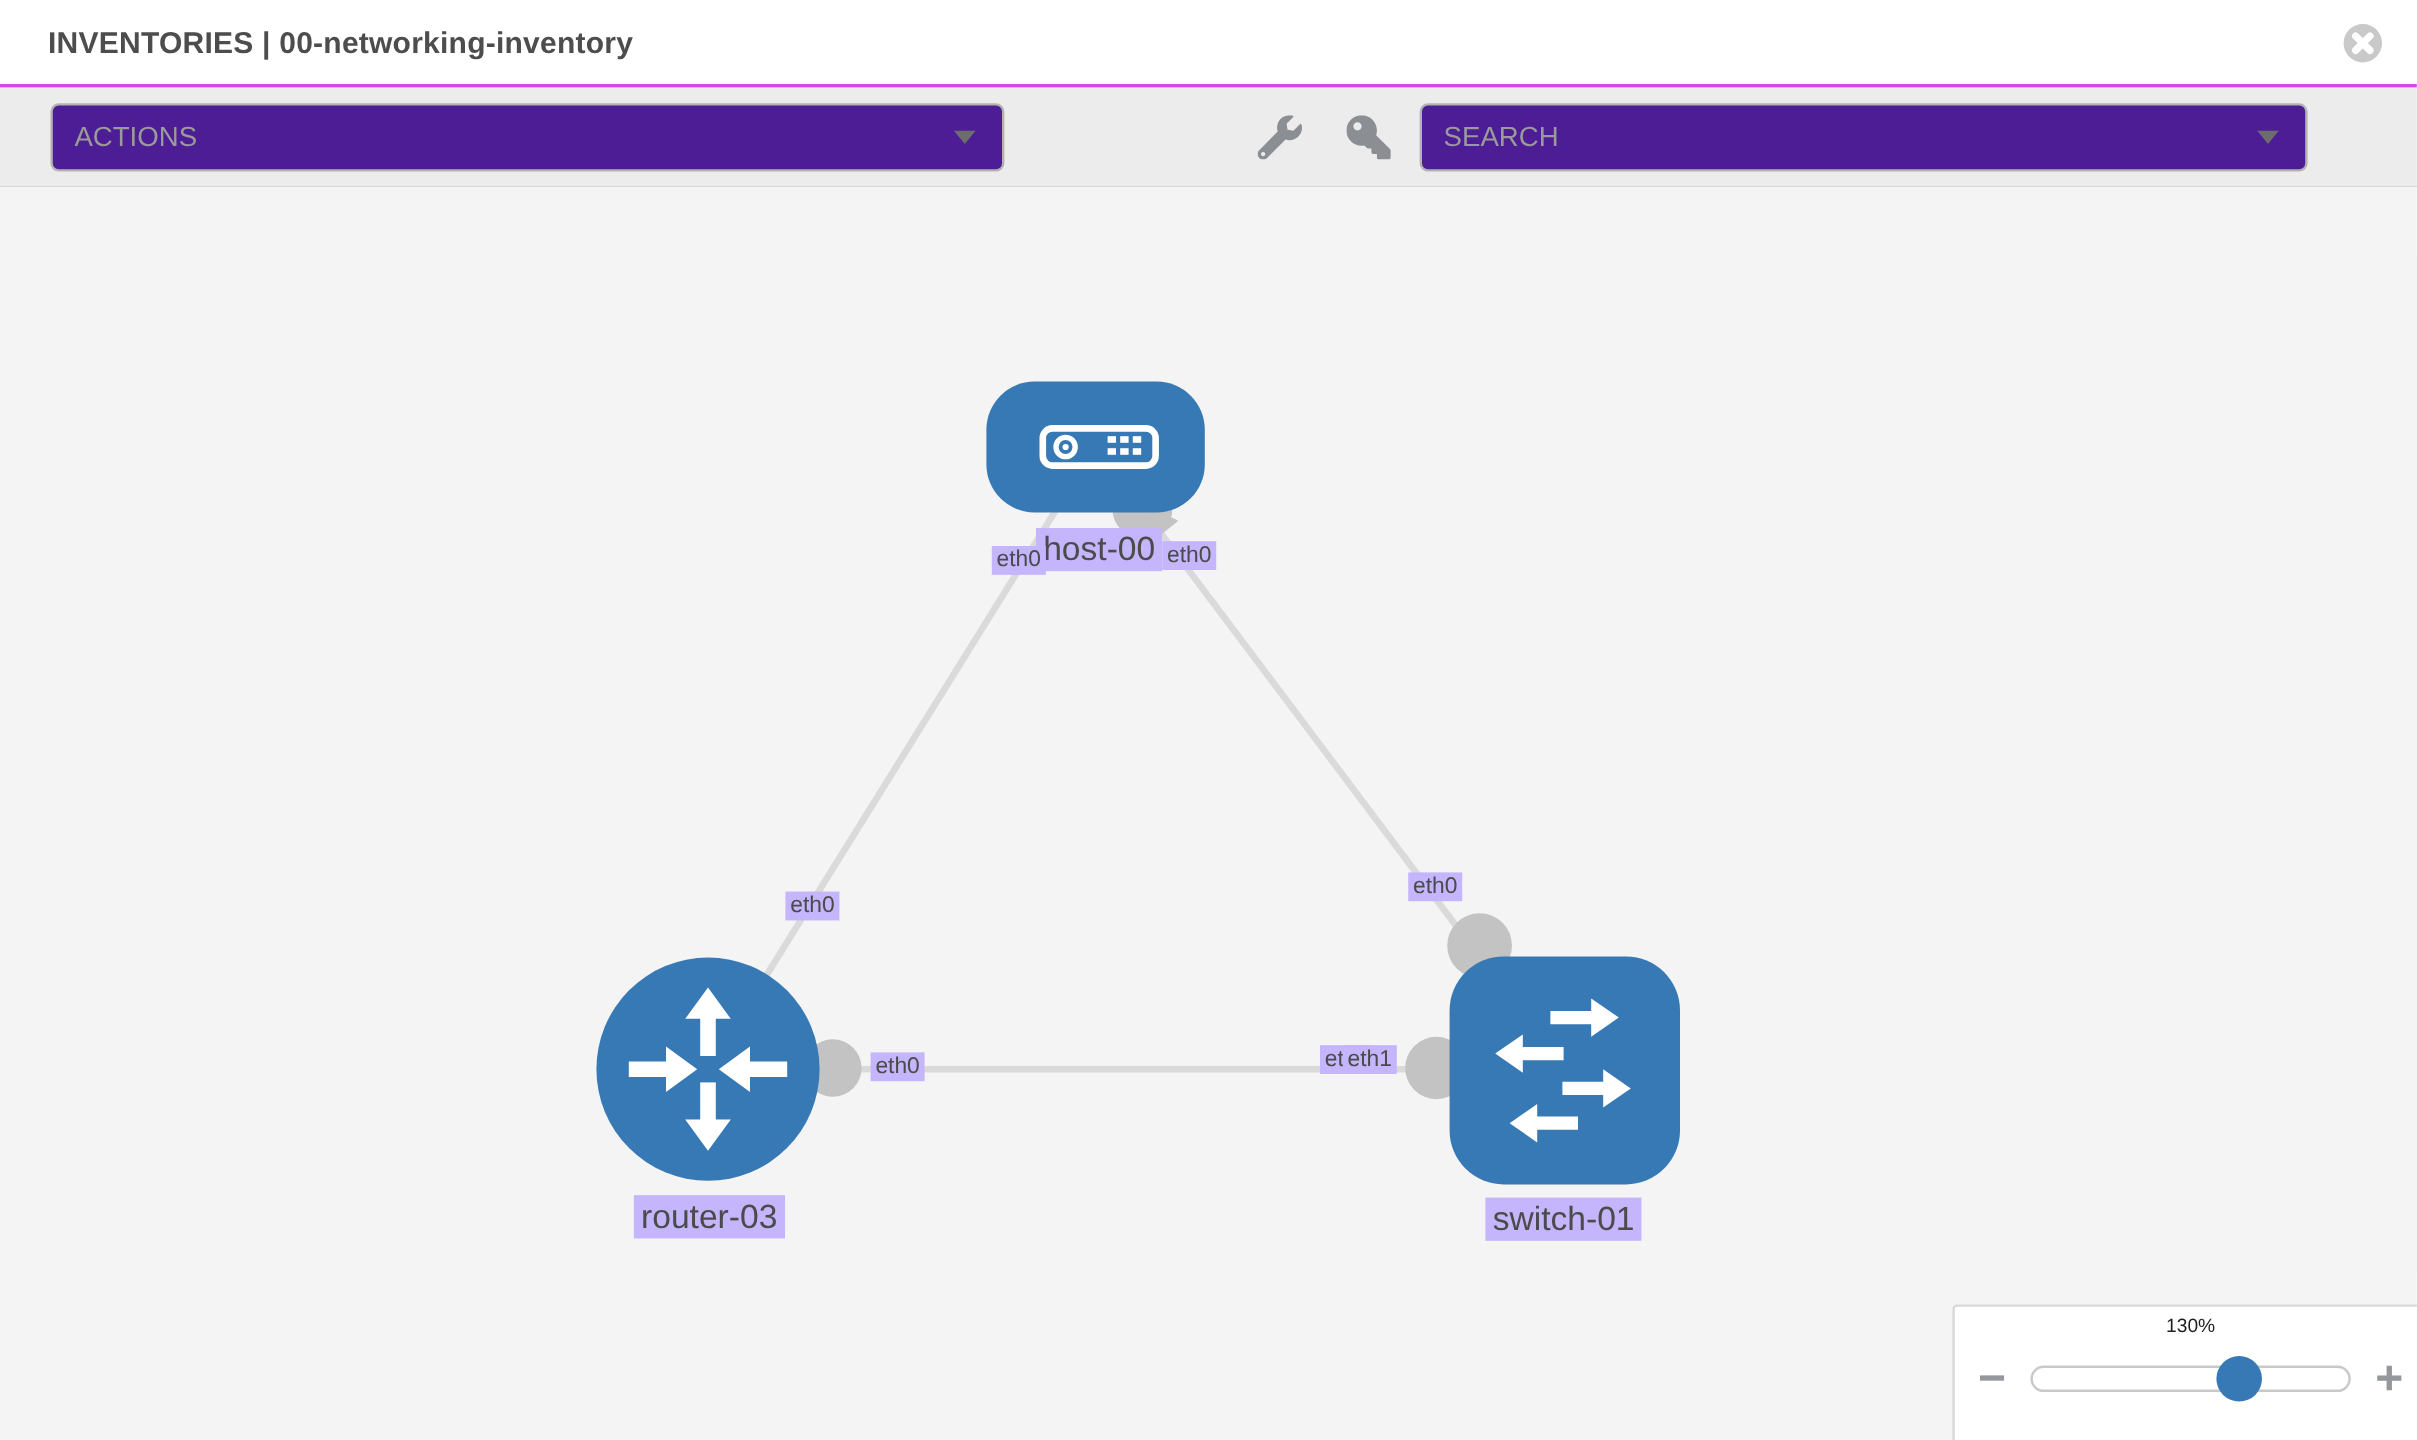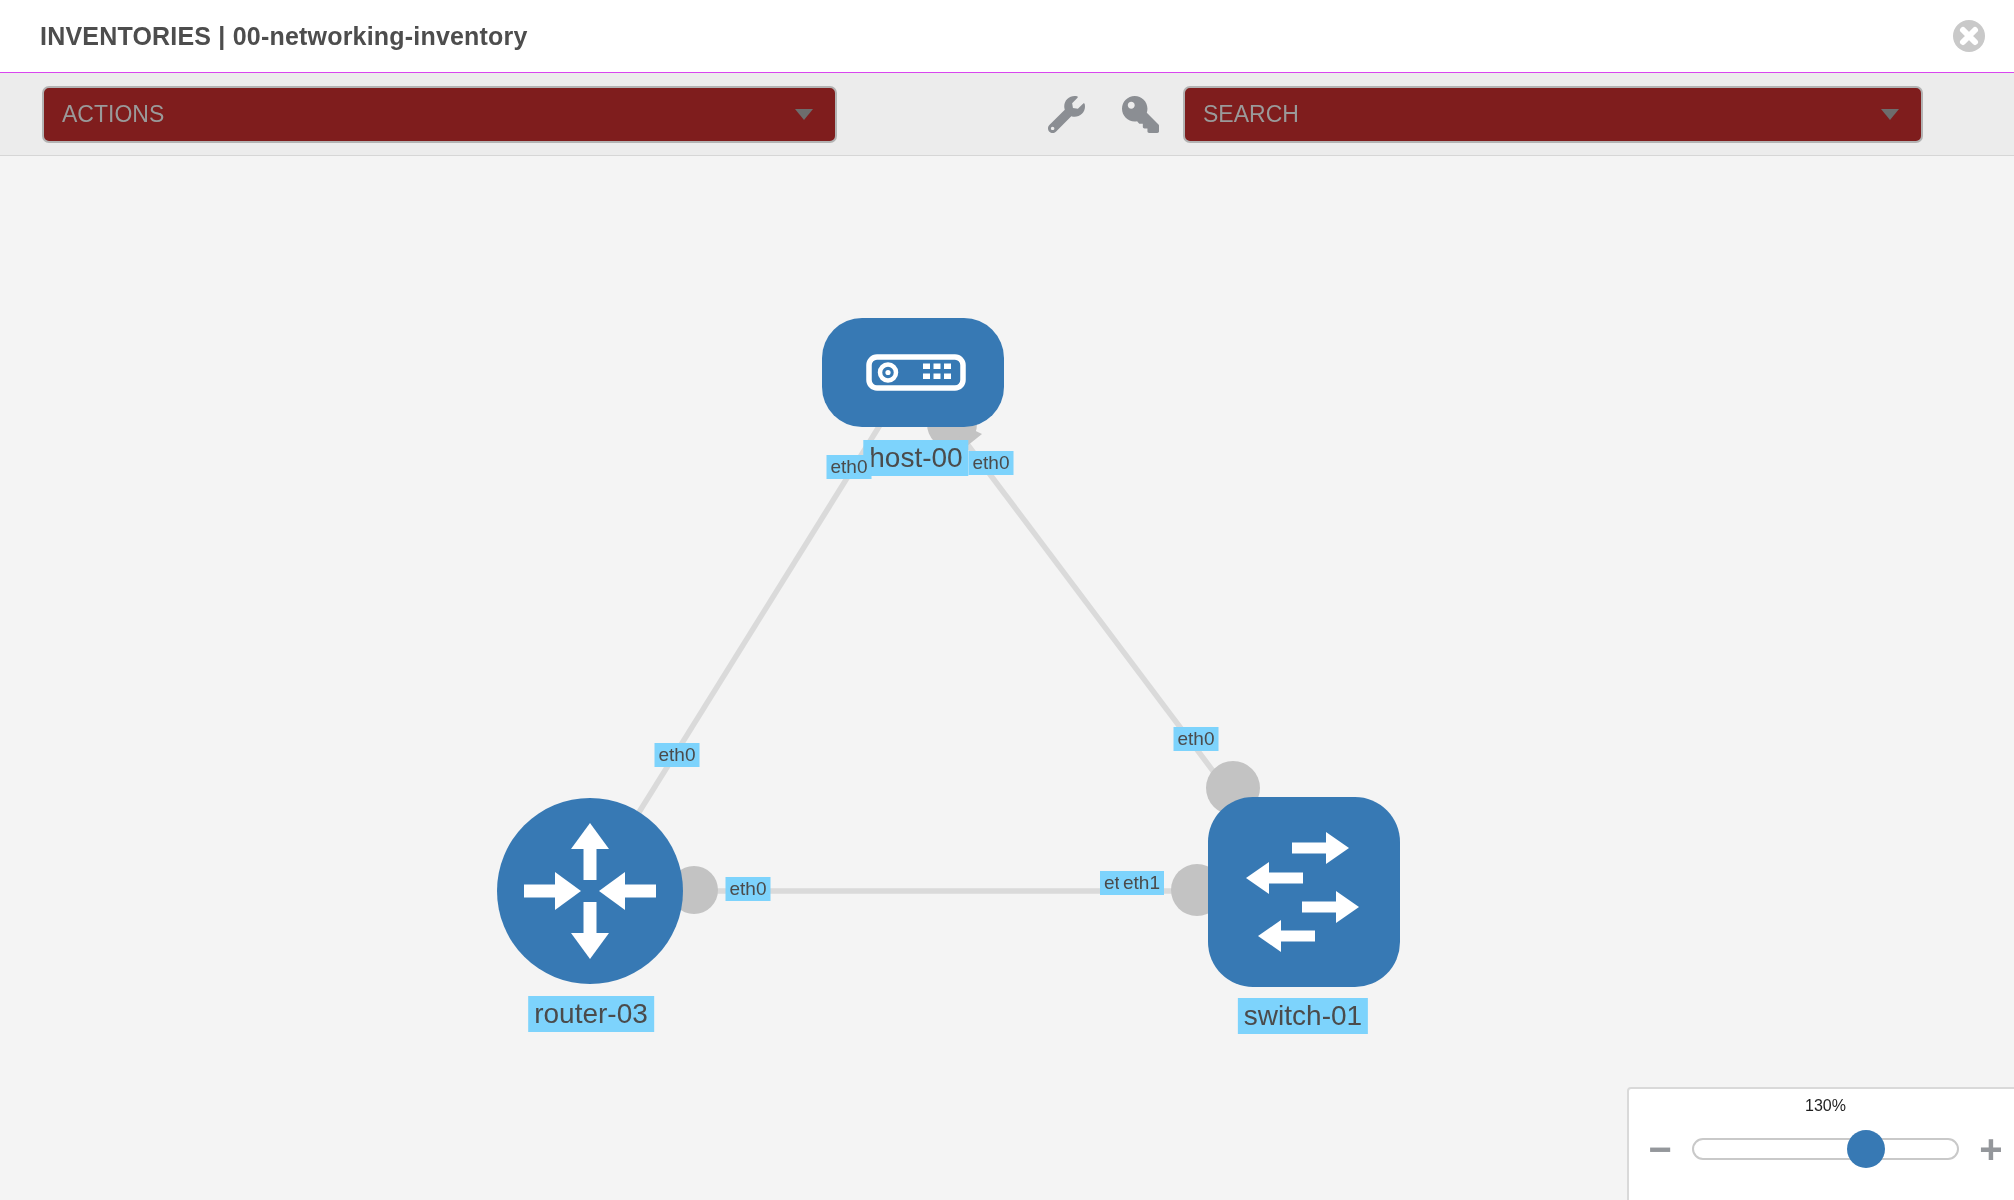--- a/index.html
+++ b/index.html
@@ -1,49 +1,49 @@
 <!DOCTYPE html>
 <html><head>
 <meta charset="utf-8">
 <style>
   * { margin:0; padding:0; box-sizing:border-box; }
   html,body { width:2014px; height:1200px; overflow:hidden; background:#fff;
               font-family:"Liberation Sans", sans-serif; }
 
   
   .header { position:absolute; left:0; top:0; width:2014px; height:73px;
-            background:#ffffff; border-bottom:1px solid #d946ef; }
+            background:#ffffff; border-bottom:3px solid #d946ef; }
   .page-title { position:absolute; left:40px; top:0; line-height:72px;
                 font-size:25px; font-weight:bold; color:#4d4d4d; letter-spacing:.2px; }
   .close-btn { position:absolute; right:28px; top:19px; width:34px; height:34px;
                border:none; background:transparent; cursor:pointer; padding:0; }
 
   
   .toolbar { position:absolute; left:0; top:73px; width:2014px; height:83px;
              background:#ececec; border-bottom:1px solid #d6d6d6; }
-  .select { position:absolute; top:13px; height:57px; background:#7f1d1d;
+  .select { position:absolute; top:13px; height:57px; background:#4c1d95;
             border:2px solid #b3b3b3; border-radius:7px; display:flex;
             align-items:center; justify-content:space-between;
             padding:0 22px 0 18px; cursor:pointer; }
   .select .sel-label { font-size:23px; color:#9a9a9a; }
   .caret { width:0; height:0; border-left:9px solid transparent;
            border-right:9px solid transparent; border-top:11px solid #6d6d6d; }
   .sel-actions { left:42px;  width:795px; }
   .sel-search  { left:1183px; width:740px; }
   .tool-icons { position:absolute; left:1044px; top:0; height:83px;
                 display:flex; align-items:center; gap:30px; }
   .icon-btn { width:44px; height:44px; border:none; background:transparent;
               cursor:pointer; display:flex; align-items:center; justify-content:center; padding:0; }
 
   
   .canvas { position:absolute; left:0; top:156px; width:2014px; height:1044px;
             background:#f4f4f4; overflow:hidden; }
   .graph { position:absolute; left:0; top:0; }
 
-  .node-label, .if-label { position:absolute; background:#7dd3fc; color:#4b4b4b;
+  .node-label, .if-label { position:absolute; background:#c4b5fd; color:#4b4b4b;
             white-space:nowrap; transform:translateX(-50%); }
   .node-label { font-size:28px; padding:2px 6px; }
   .if-label   { font-size:19px; padding:1px 4px; }
   .if-combo { position:absolute; height:26px; transform:none; }
   .if-combo .under { position:absolute; left:0; top:0; transform:none; }
   .if-combo .over  { position:absolute; left:19px; top:0; transform:none; }
 
   
   .zoom-panel { position:absolute; left:1627px; top:931px; width:400px; height:170px;
                 background:#fff; border:2px solid #d9d9d9; border-radius:4px; }

